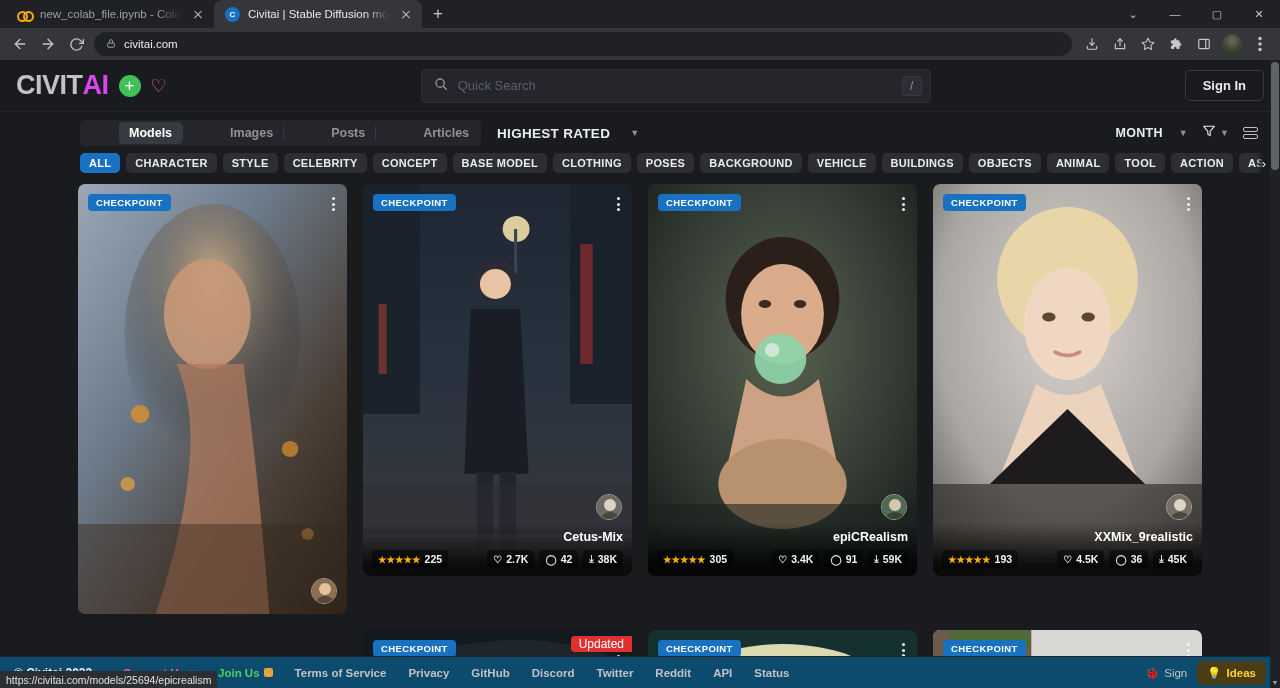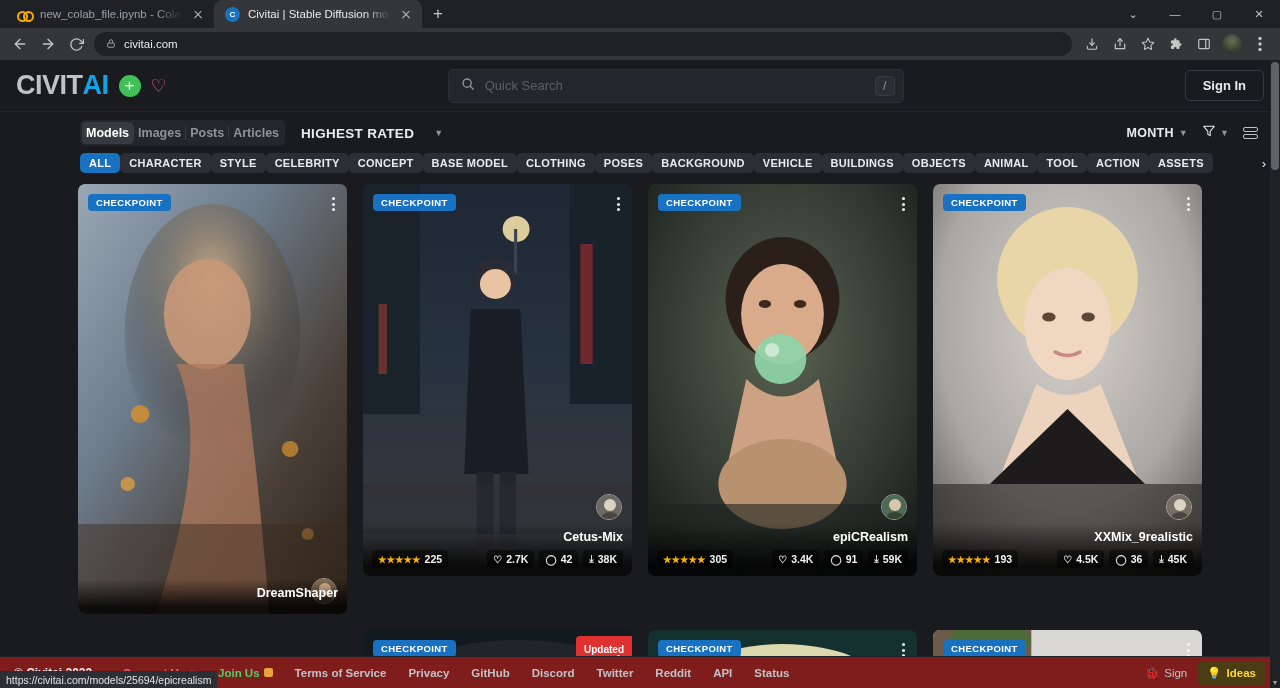--- a/index.html
+++ b/index.html
@@ -103,31 +103,31 @@
     height: 52px; background: #1a1b1e;
     display: flex; align-items: center; padding: 0 16px;
     border-bottom: 1px solid #25262b;
     flex: 0 0 52px;
   }
   .logo {
     font-size: 27px; font-weight: 800; letter-spacing: -0.5px;
     font-family: "Liberation Sans", sans-serif; display: flex; align-items: baseline;
   }
   .logo .c1 { color: #c1c2c5; }
-  .logo .c2 { color: #0ea5e9; }
+  .logo .c2 { color: #d946ef; }
   .plus-btn {
     width: 22px; height: 22px; border-radius: 50%; background: #40c057;
     margin-left: 10px; display: flex; align-items: center; justify-content: center;
     color: #fff; font-size: 17px; font-weight: 500; line-height: 1;
   }
   .heart-btn { margin-left: 10px; color: #f06595; font-size: 18px; line-height: 1; }
 
   .searchwrap { flex: 1; display: flex; justify-content: center; }
   .searchbox {
-    width: 456px; height: 34px; background: #25262b;
+    width: 510px; height: 34px; background: #25262b;
     border: 1px solid #2f3037; border-radius: 5px;
     display: flex; align-items: center; gap: 10px; padding: 0 8px 0 12px;
   }
   .searchbox .sicon { color: #909296; font-size: 13px; }
   .searchbox input {
     flex: 1; background: transparent; border: none; outline: none;
     color: #c1c2c5; font-size: 13px; font-family: "Liberation Sans", sans-serif;
   }
   .searchbox input::placeholder { color: #5c5f66; }
   .slashkey {
@@ -139,37 +139,37 @@
     padding: 7px 17px; border: 1px solid #373a40; border-radius: 5px;
     color: #e9ecef; font-size: 13px; font-weight: 700; background: transparent;
   }
 
   .subbar {
     height: 34px; display: flex; align-items: center;
     padding: 0 22px 0 80px; gap: 0; flex: 0 0 34px; margin-top: 4px;
   }
   .seg { display: flex; align-items: center; background: #25262b; border-radius: 5px; padding: 2px; }
   .seg .segitem {
-    padding: 4px 4px; font-size: 12.5px; color: #909296; border-radius: 4px; font-weight: 600;
+    padding: 4px 10px; font-size: 12.5px; color: #909296; border-radius: 4px; font-weight: 600; margin-left: 37px;
   }
   .seg .segitem.active { background: #373a40; color: #fff; }
   .seg .segdiv { width: 1px; height: 14px; background: #373a40; }
   .sortlabel {
     margin-left: 16px; font-size: 13.5px; font-weight: 700; color: #e9ecef;
     letter-spacing: 0.3px; display: flex; align-items: center; gap: 20px; justify-content: center;
   }
   .chev { font-size: 9px; color: #909296; }
   .subbar-right { margin-left: auto; display: flex; align-items: center; gap: 14px; }
-  .period { font-size: 12.5px; font-weight: 700; color: #e9ecef; display: flex; align-items: center; gap: 5px; letter-spacing:0.3px;}
+  .period { font-size: 12.5px; font-weight: 700; color: #e9ecef; display: flex; align-items: center; gap: 16px; letter-spacing:0.3px;}
   .filter-ico { display: flex; align-items: center; gap: 4px; color: #e9ecef; }
   .layout-ico { display: flex; flex-direction: column; gap: 2.5px; }
   .layout-ico span { display: block; width: 15px; height: 5px; border: 1.4px solid #c1c2c5; border-radius: 2px; }
 
   .tagbar {
-    display: flex; align-items: center; padding: 0 14px 0 80px;
+    display: flex; align-items: center; gap: 6px; padding: 0 14px 0 80px;
     flex: 0 0 26px; height: 26px; overflow: hidden; position: relative;
   }
   .tag {
     background: #2c2e33; color: #e9ecef; font-size: 11px; font-weight: 700;
     padding: 4px 9px; border-radius: 5px; white-space: nowrap; letter-spacing: 0.3px;
   }
   .tag.active { background: #1971c2; color: #fff; }
   .tag-next {
     position: absolute; right: 8px; top: 2px; width: 16px; height: 22px;
     display: flex; align-items: center; justify-content: center;
@@ -186,22 +186,22 @@
     position: relative; border-radius: 7px; overflow: hidden; background: #121316; text-align: right;
   }
   .card .thumb { width: 100%; display: block; }
   .badge-cp {
     position: absolute; left: 10px; top: 10px;
     background: #1971c2; color: #fff; font-size: 9.5px; font-weight: 700;
     padding: 3px 8px; border-radius: 4px; letter-spacing: 0.4px;
   }
   .badge-upd {
     position: absolute; right: 0px; top: 6px;
-    background: #e03131; color: #fff; font-size: 10px; font-weight: 700;
-    padding: 8px 8px; border-radius: 4px 0 0 4px;
+    background: #e03131; color: #fff; font-size: 12px; font-weight: 400;
+    padding: 1px 8px; border-radius: 4px 0 0 4px;
   }
   .kebab {
     position: absolute; right: 9px; top: 10px;
     display: flex; flex-direction: column; gap: 2.5px; align-items: center; padding: 3px;
   }
   .kebab i { width: 3px; height: 3px; border-radius: 50%; background: #f1f3f5; display: block; }
   .card-avatar {
     position: absolute; right: 10px; bottom: 10px; width: 26px; height: 26px;
     border-radius: 50%; border: 1.5px solid rgba(255,255,255,0.55); overflow: hidden;
   }
@@ -219,21 +219,21 @@
     background: rgba(0,0,0,0.45); border-radius: 4px; padding: 3px 6px;
     display: flex; align-items: center; gap: 4px;
     color: #f1f3f5; font-size: 10.5px; font-weight: 700;
   }
   .pill.rating { margin-right: auto; }
   .stars { display: flex; gap: 0.5px; color: #fab005; font-size: 9.5px; letter-spacing: 0px; }
   .pill .g { color: #dee2e6; font-size: 10px; }
 
   
   .site-footer {
-    height: 32px; flex: 0 0 32px; background: #7f1d1d;
+    height: 32px; flex: 0 0 32px; background: #0c4a6e;
     display: flex; align-items: center; padding: 0 14px; gap: 0;
     border-top: 1px solid #25262b;
   }
   .copy { color: #e9ecef; font-size: 12px; font-weight: 700; margin-right: 20px; }
   .flink { color: #c1c2c5; font-size: 11.5px; margin: 0 11px; display: flex; align-items: center; gap: 4px; font-weight: bold; }
   .flink.support { color: #f06595; font-weight: 700; }
   .flink.join { color: #51cf66; font-weight: 700; }
   .footer-right { margin-left: auto; display: flex; align-items: center; gap: 10px; }
   .bugs { color: #c1c2c5; font-size: 11.5px; display: flex; align-items: center; gap: 5px; }
   .ideas {
@@ -470,23 +470,20 @@
               <i></i>
               <i></i>
             </div>
           <div class="card-avatar">
             <svg viewBox="0 0 26 26" width="26" height="26">
                 <rect width="26" height="26" fill="#8a6f52"></rect>
                 <circle cx="13" cy="10" r="6" fill="#e3c39a"></circle>
                 <ellipse cx="13" cy="24" rx="9" ry="7" fill="#5a4536"></ellipse>
               </svg>
           </div>
-          <div class="card-foot">
-            <div class="card-title">DreamShaper</div>
-          </div>
         </div>
 
         <div class="card" style="height:392px;">
           <svg class="thumb" viewBox="0 0 260 392" preserveAspectRatio="none" style="height:392px">
             <defs>
               <linearGradient id="g2" x1="0" y1="0" x2="0" y2="1">
                 <stop offset="0%" stop-color="#1e2733"></stop>
                   <stop offset="45%" stop-color="#27323f"></stop>
                 <stop offset="100%" stop-color="#3a3a3c"></stop>
               </linearGradient>

